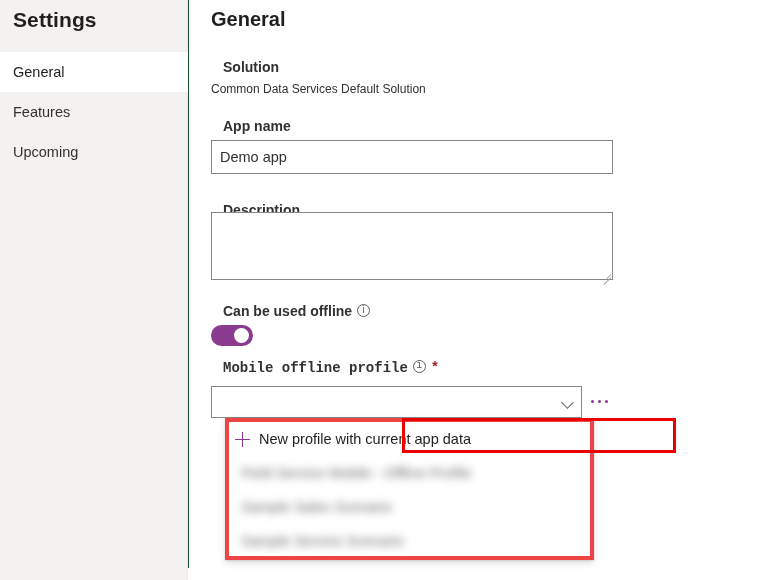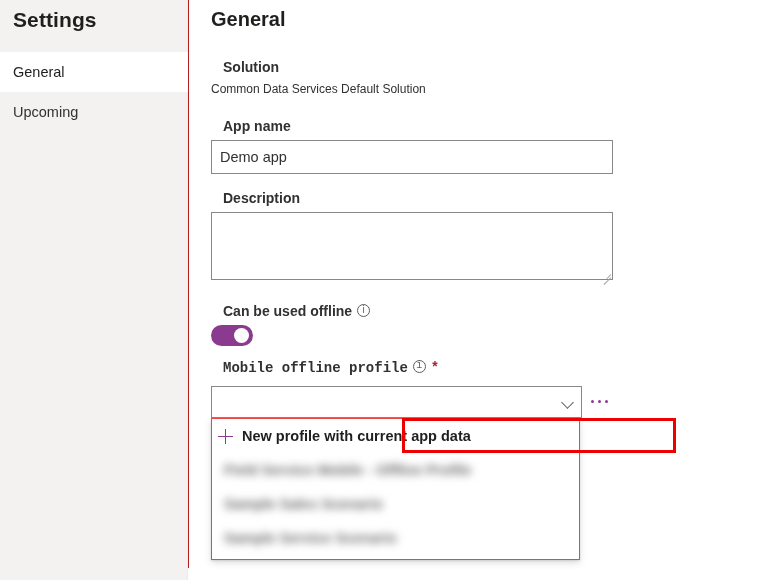--- a/index.html
+++ b/index.html
@@ -7,21 +7,21 @@
     margin: 0; padding: 0;
     width: 765px; height: 580px;
     overflow: hidden;
     background: #ffffff;
     font-family: "Segoe UI", "Liberation Sans", sans-serif;
     -webkit-font-smoothing: antialiased;
   }
   #app {
     position: relative;
     width: 765px; height: 568px;
-    background: #b91c1c;
+    background: #14532d;
   }
 
   
   #sidebar {
     position: absolute;
     left: 0; top: 0;
     width: 188px; height: 580px;
     background: #f3f2f1;
     border-right: 1px solid #edebe9;
   }
@@ -100,21 +100,21 @@
     border: 1px solid #8a8886;
     background: #ffffff;
     font-family: inherit;
     font-size: 14.5px;
     color: #323130;
     padding: 16px 8px;
     outline: none;
   }
 
   
-  #desc-label { top: 190px; }
+  #desc-label { top: 202px; }
   #desc-input {
     position: absolute;
     left: 22px; top: 212px;
     width: 402px; height: 68px;
     border: 1px solid #8a8886;
     background: #ffffff;
     font-family: inherit;
     font-size: 14.5px;
     color: #323130;
     padding: 6px 8px;
@@ -219,26 +219,25 @@
     border-radius: 50%;
     background: #8a3a8f;
   }
   #profile-ellipsis i:nth-child(1) { left: 0px; }
   #profile-ellipsis i:nth-child(2) { left: 7px; }
   #profile-ellipsis i:nth-child(3) { left: 14px; }
 
   
   #profile-dropdown {
     position: absolute;
-    left: 22px; top: 418px;
+    left: 36px; top: 418px;
     width: 369px; height: 142px;
     background: #ffffff;
-    border: 1px solid #ef4444;
+    border: 4px solid #ef4444;
     box-shadow: 0 3.2px 7.2px rgba(0,0,0,0.13), 0 0.6px 1.8px rgba(0,0,0,0.11);
-    font-weight: bold;
   }
   .dd-option {
     position: relative;
     height: 34px;
     line-height: 34px;
     padding-left: 12px;
     font-size: 14.5px;
     color: #323130;
     cursor: pointer;
     white-space: nowrap;
@@ -294,20 +293,23 @@
 <div id="app">
 
   <div id="sidebar">
     <div id="sidebar-title">Settings</div>
 
     <div class="nav-list">
       <div class="nav-item selected">
         <span>General</span>
       </div>
       <div class="nav-item">
+        <span>Features</span>
+      </div>
+      <div class="nav-item">
         <span>Upcoming</span>
       </div>
     </div>
   </div>
 
   <div id="main">
 
     <div id="page-title">General</div>
 
     <div id="solution-label" class="field-label">Solution</div>

